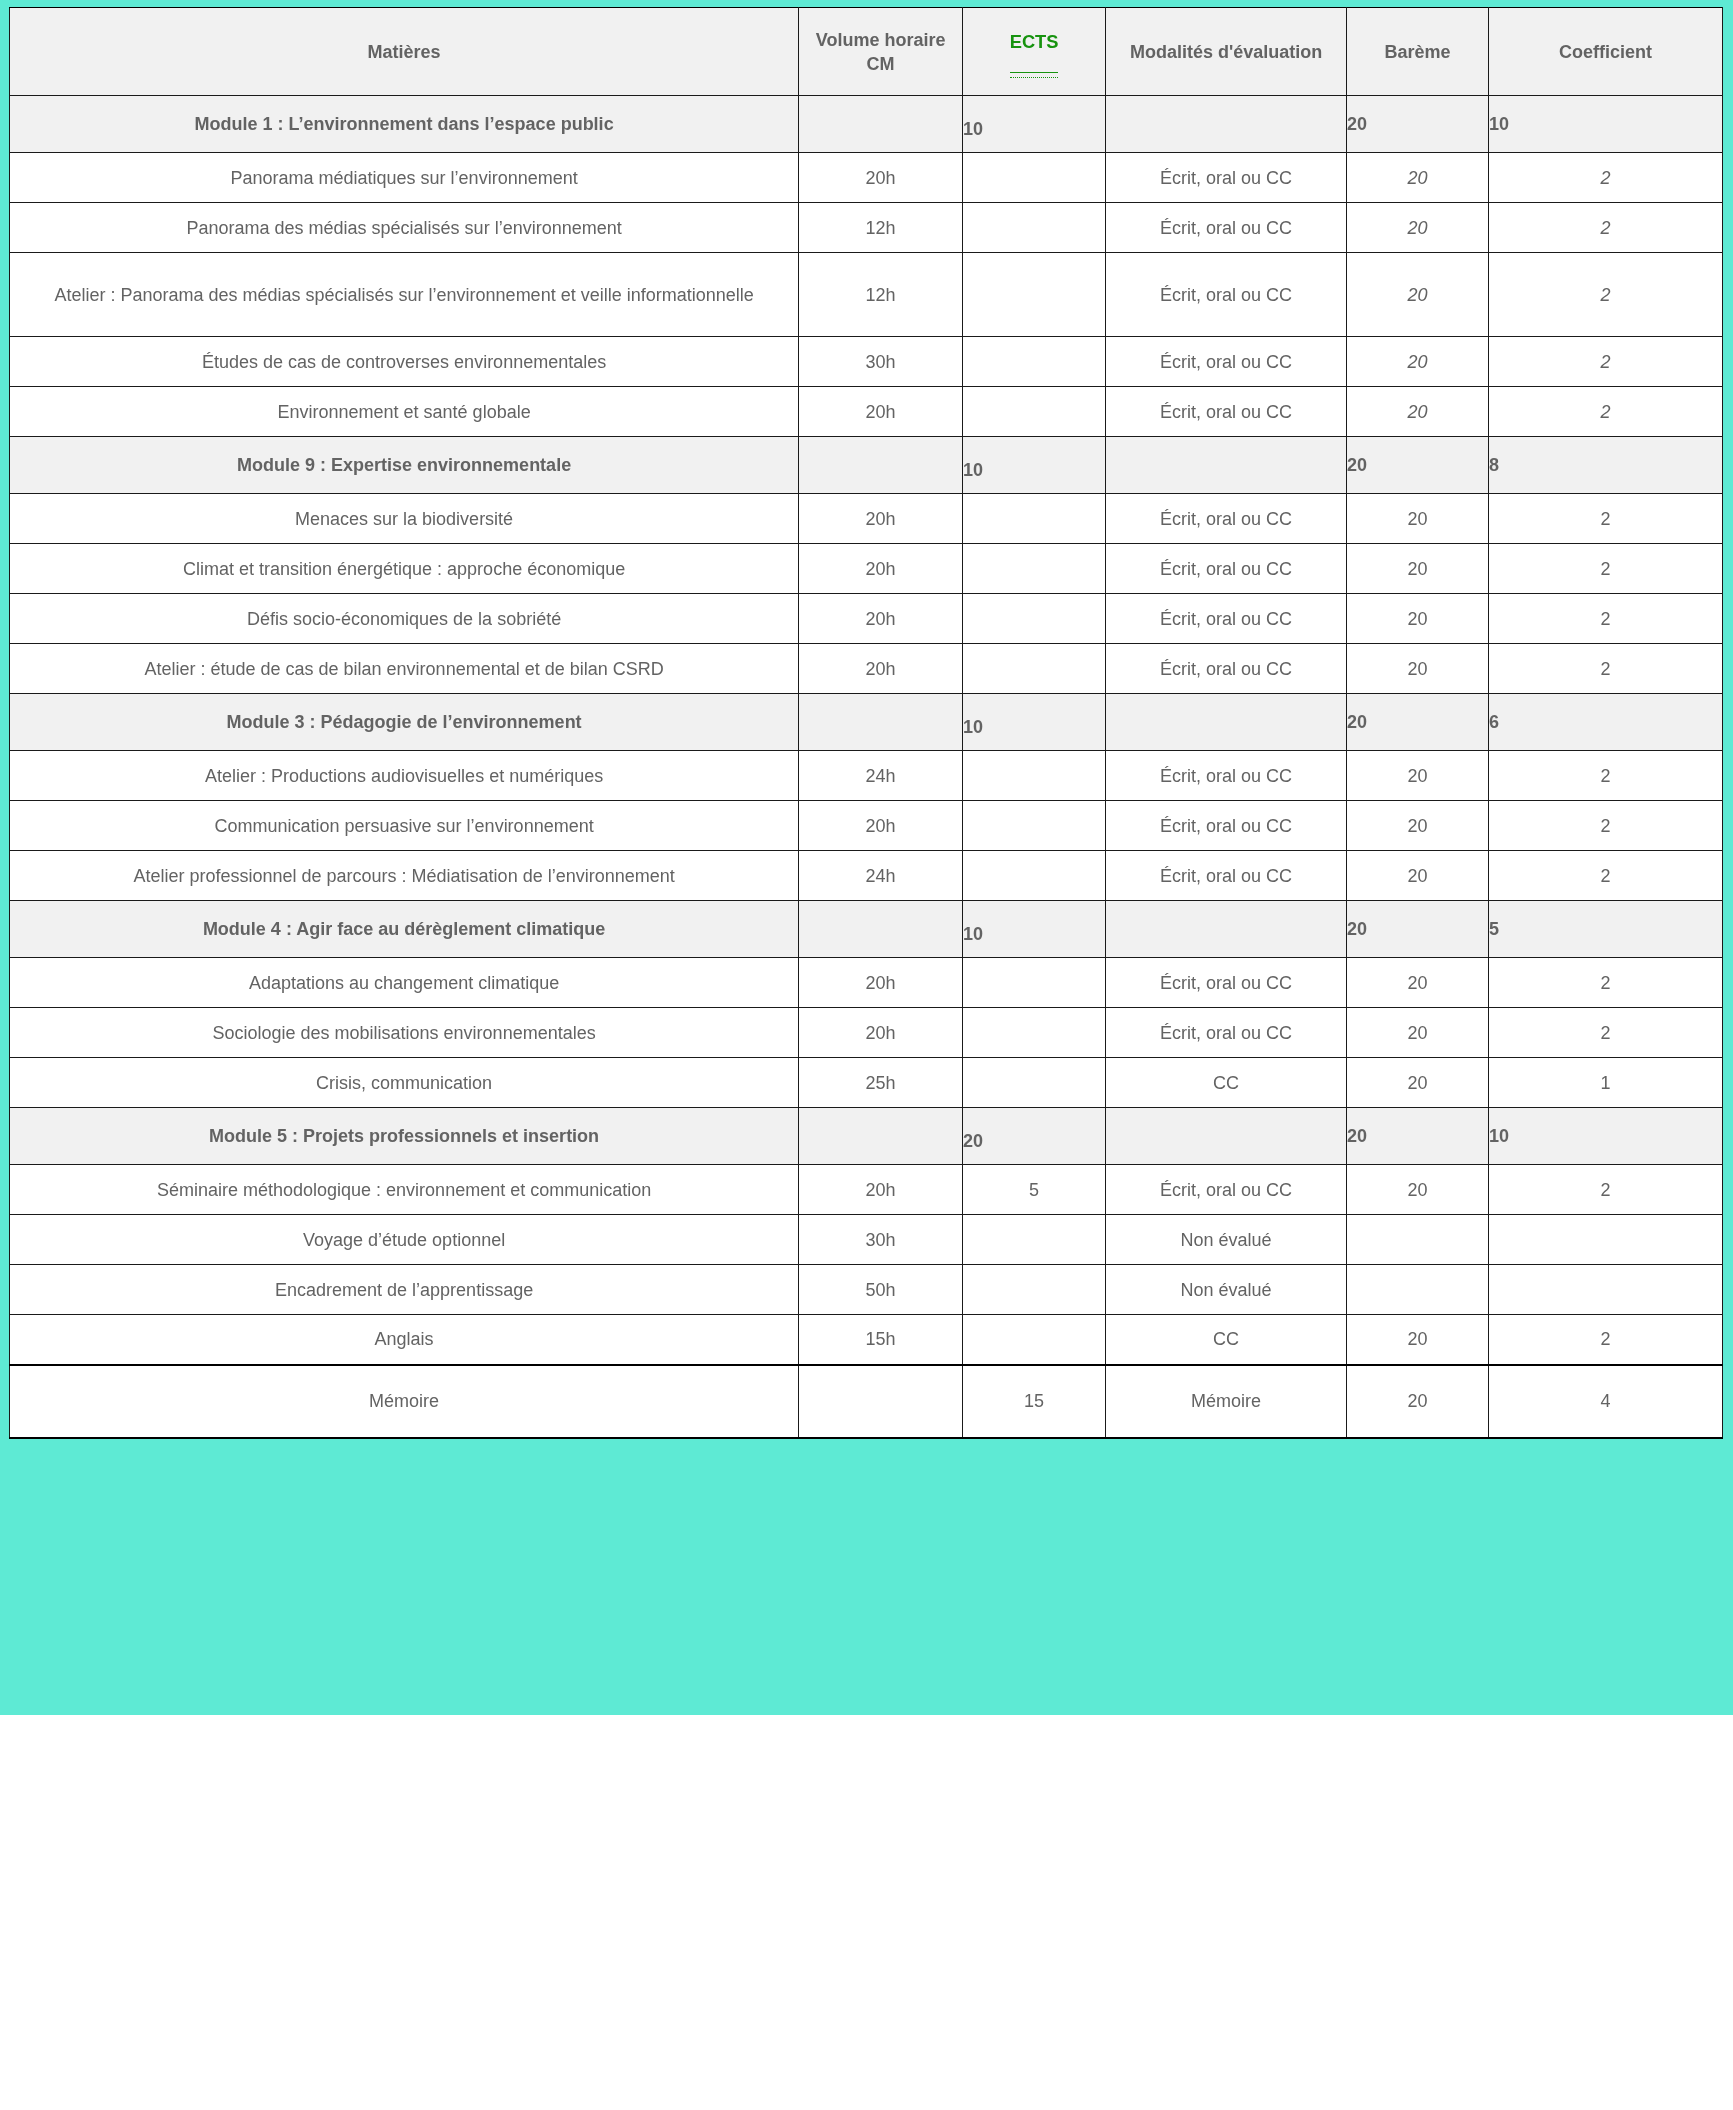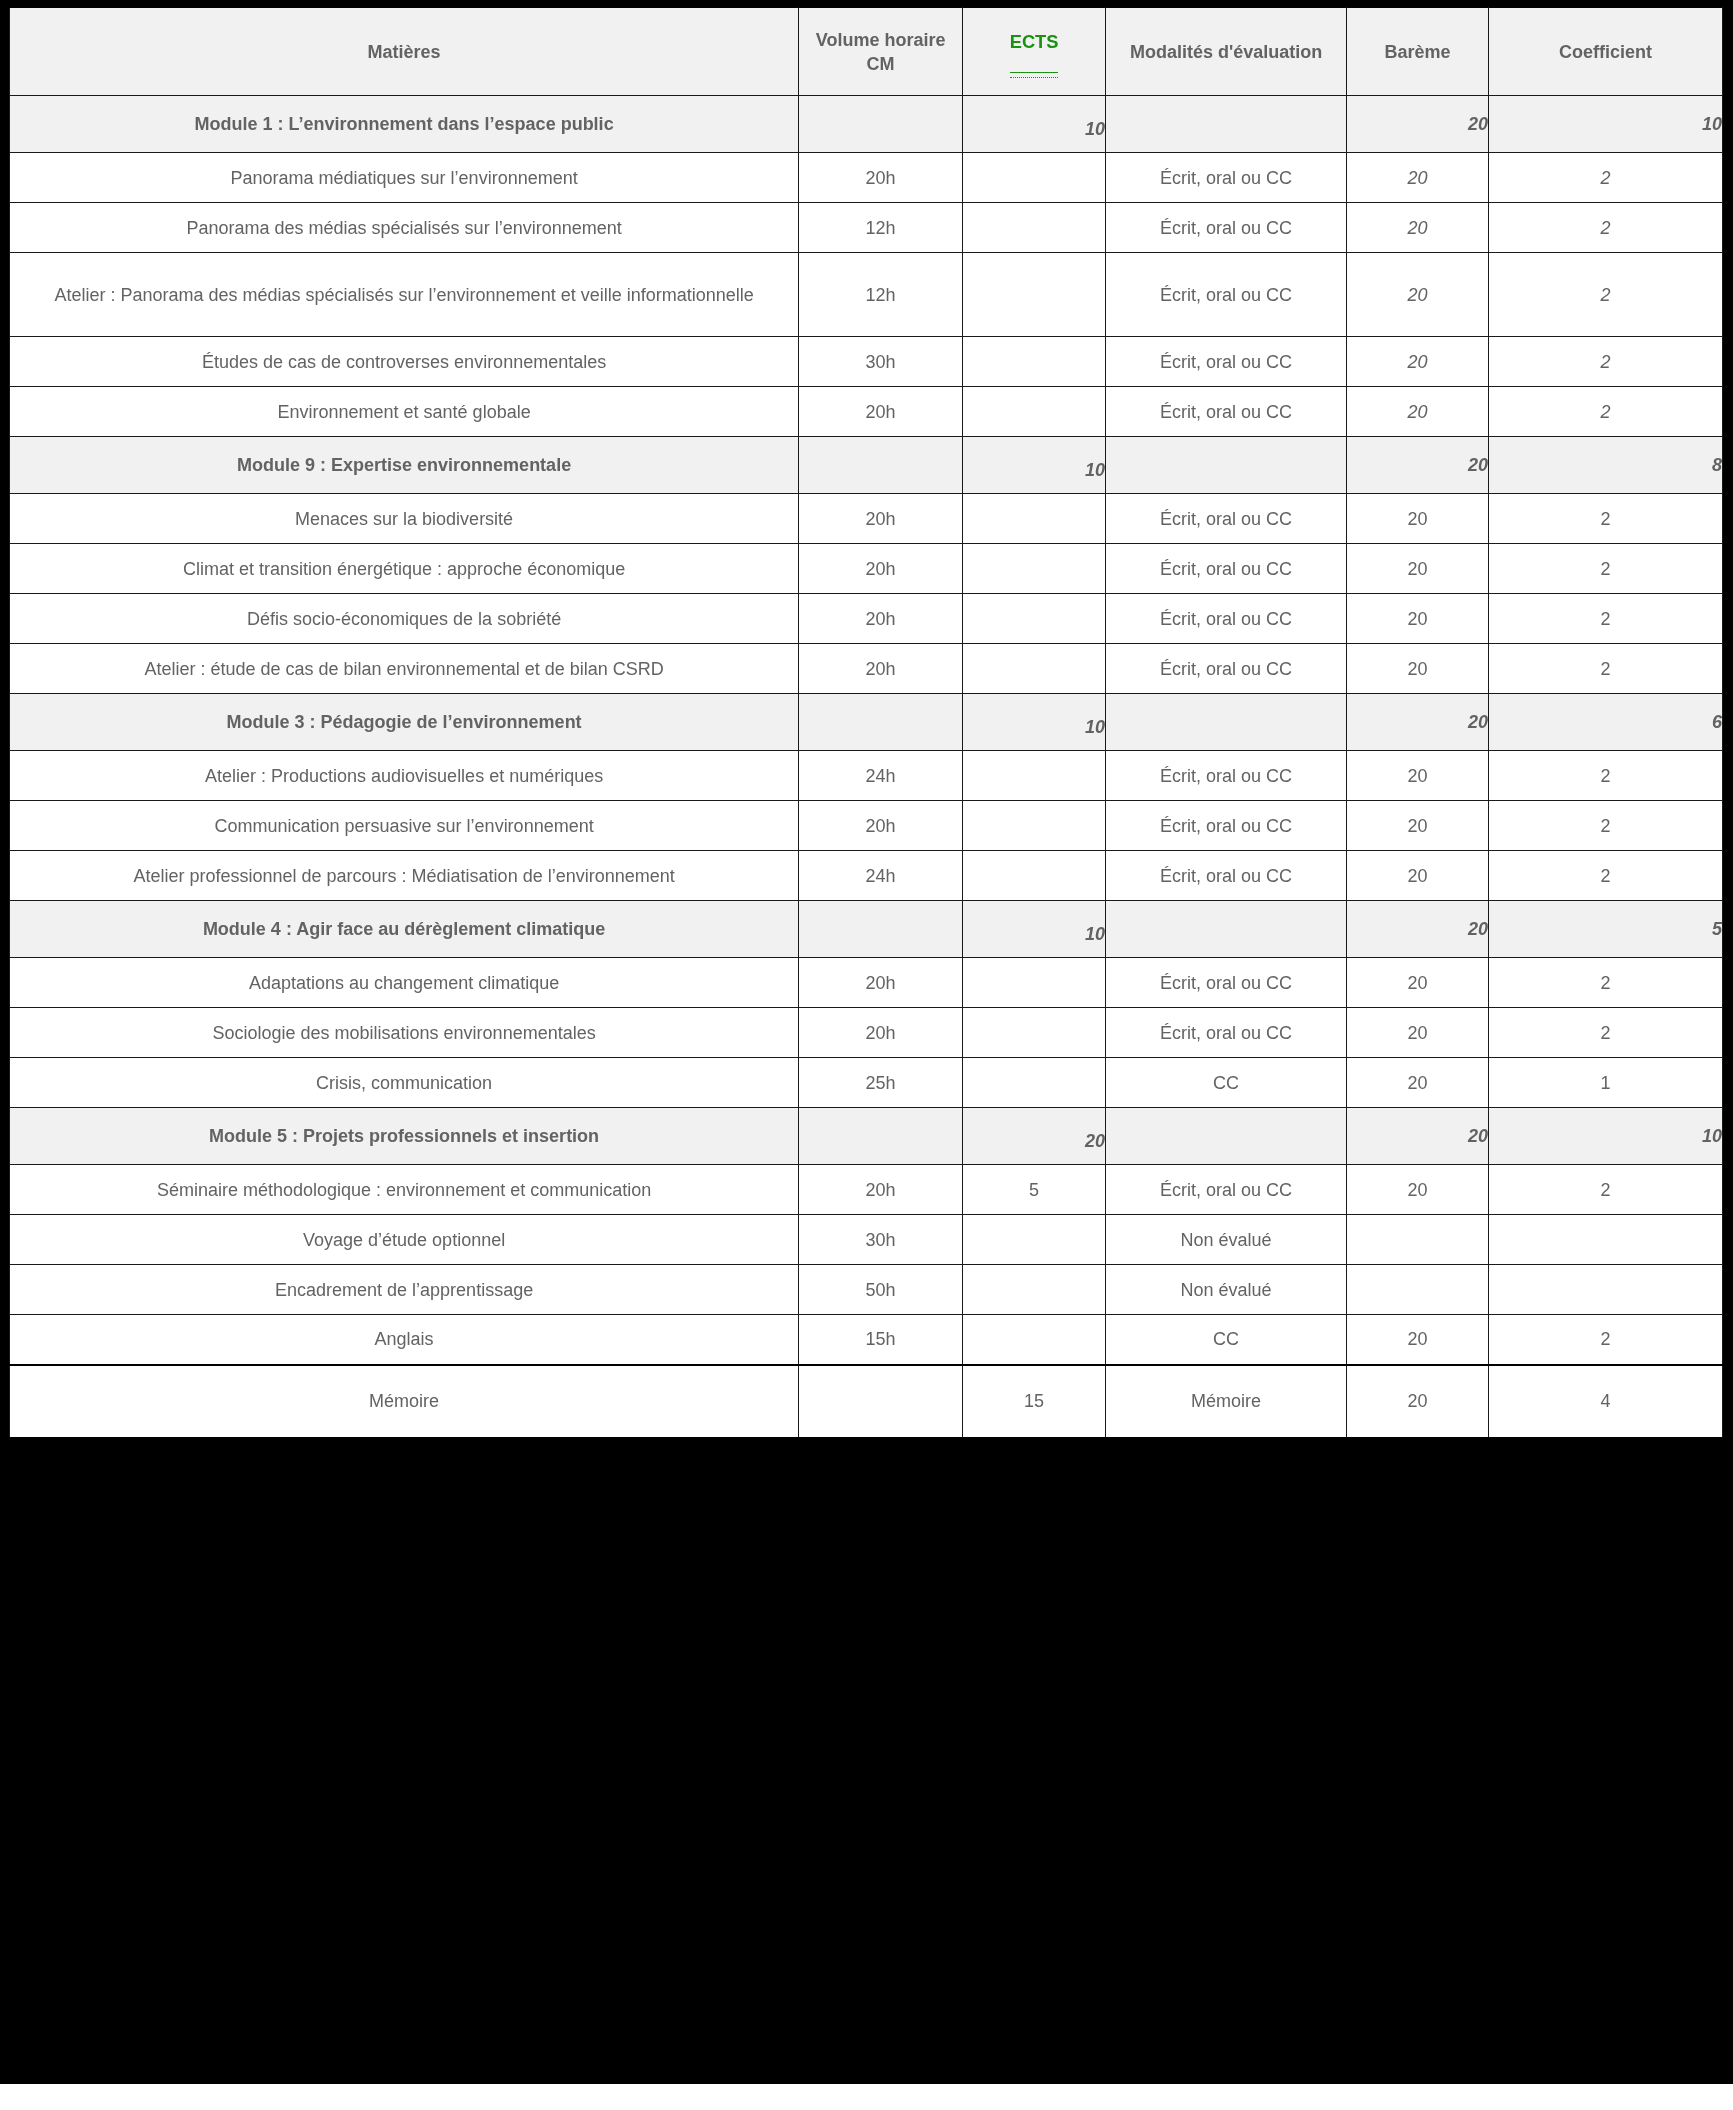--- a/index.html
+++ b/index.html
@@ -9,22 +9,22 @@
   }
   body {
     width: 1733px;
     height: 2111px;
     font-family: "Liberation Sans", sans-serif;
     -webkit-font-smoothing: antialiased;
   }
   .sheet {
     position: relative;
     width: 1733px;
-    height: 2084px;
-    background: #000000;
+    height: 1715px;
+    background: #5eead4;
     overflow: hidden;
   }
   table.curriculum {
     position: absolute;
     left: 9.1px;
     top: 7.3px;
     width: 1712px;
     border-collapse: collapse;
     table-layout: fixed;
     font-family: "Liberation Sans", sans-serif;
@@ -100,24 +100,23 @@
     font-weight: bold;
     color: #636363;
     font-size: 18px;
   }
   td.module-title {
     text-align: center;
     vertical-align: top;
     padding-top: 7.3px;
   }
   td.module-num {
-    text-align: right;
+    text-align: left;
     vertical-align: bottom;
     padding-bottom: 5.5px;
-    font-style: italic;
   }
   td.module-num.ects-num {
     vertical-align: bottom;
     padding-bottom: 11px;
   }
 
   
   tr.course-row { height: 50px; }
   tr.course-row td {
     background: #ffffff;

